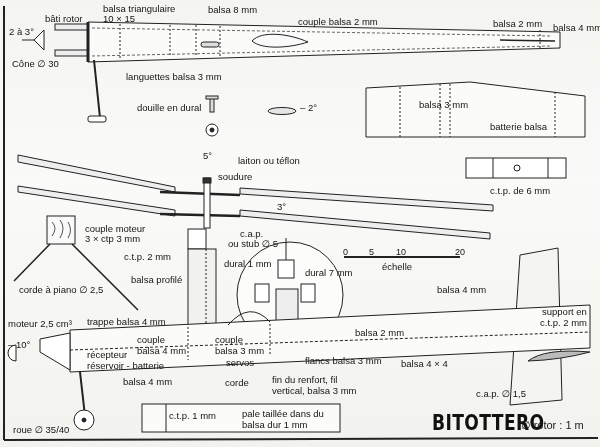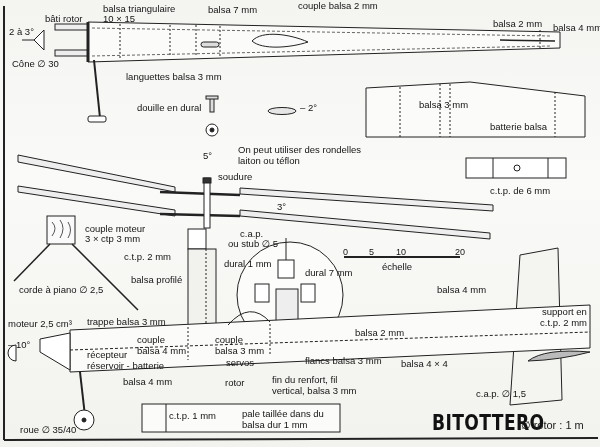--- a/index.html
+++ b/index.html
@@ -108,29 +108,28 @@
     <line x1="166" y1="404" x2="166" y2="432"></line>
   </g>
 </svg>
 
 <span class="lbl" style="left:45px;top:14px">bâti rotor</span>
 <span class="lbl" style="left:103px;top:4px">balsa triangulaire</span>
 <span class="lbl" style="left:103px;top:14px">10 × 15</span>
 <span class="lbl" style="left:9px;top:27px">2 à 3°</span>
 <span class="lbl" style="left:12px;top:59px">Cône ∅ 30</span>
 <span class="lbl" style="left:126px;top:72px">languettes balsa 3 mm</span>
-<span class="lbl" style="left:208px;top:5px">balsa 7 mm</span>
-<span class="lbl" style="left:298px;top:1px">couple balsa 2 mm</span>
+<span class="lbl" style="left:208px;top:5px">balsa 8 mm</span>
+<span class="lbl" style="left:298px;top:17px">couple balsa 2 mm</span>
 <span class="lbl" style="left:137px;top:103px">douille en dural</span>
 <span class="lbl" style="left:300px;top:103px">– 2°</span>
 <span class="lbl" style="left:493px;top:19px">balsa 2 mm</span>
 <span class="lbl" style="left:553px;top:23px">balsa 4 mm</span>
 <span class="lbl" style="left:419px;top:100px">balsa 3 mm</span>
 <span class="lbl" style="left:490px;top:122px">batterie balsa</span>
-<span class="lbl" style="left:238px;top:145px">On peut utiliser des rondelles</span>
 <span class="lbl" style="left:238px;top:156px">laiton ou téflon</span>
 <span class="lbl" style="left:203px;top:151px">5°</span>
 <span class="lbl" style="left:218px;top:172px">soudure</span>
 <span class="lbl" style="left:277px;top:202px">3°</span>
 <span class="lbl" style="left:490px;top:186px">c.t.p. de 6 mm</span>
 <span class="lbl" style="left:85px;top:224px">couple moteur</span>
 <span class="lbl" style="left:85px;top:234px">3 × ctp 3 mm</span>
 <span class="lbl" style="left:240px;top:229px">c.a.p.</span>
 <span class="lbl" style="left:228px;top:239px">ou stub ∅ 5</span>
 <span class="lbl" style="left:224px;top:259px">dural 1 mm</span>
@@ -140,37 +139,37 @@
 <span class="lbl" style="left:19px;top:285px">corde à piano ∅ 2,5</span>
 <span class="lbl sm" style="left:343px;top:247px">0</span>
 <span class="lbl sm" style="left:369px;top:247px">5</span>
 <span class="lbl sm" style="left:396px;top:247px">10</span>
 <span class="lbl sm" style="left:455px;top:247px">20</span>
 <span class="lbl" style="left:382px;top:262px">échelle</span>
 <span class="lbl" style="left:437px;top:285px">balsa 4 mm</span>
 <span class="lbl" style="left:542px;top:307px">support en</span>
 <span class="lbl" style="left:540px;top:318px">c.t.p. 2 mm</span>
 <span class="lbl" style="left:8px;top:319px">moteur 2,5 cm³</span>
-<span class="lbl" style="left:87px;top:317px">trappe balsa 3 mm</span>
+<span class="lbl" style="left:87px;top:317px">trappe balsa 4 mm</span>
 <span class="lbl" style="left:8px;top:340px">– 10°</span>
 <span class="lbl" style="left:137px;top:335px">couple</span>
 <span class="lbl" style="left:137px;top:346px">balsa 4 mm</span>
 <span class="lbl" style="left:215px;top:335px">couple</span>
 <span class="lbl" style="left:215px;top:346px">balsa 3 mm</span>
 <span class="lbl" style="left:87px;top:350px">récepteur</span>
 <span class="lbl" style="left:87px;top:361px">réservoir - batterie</span>
 <span class="lbl" style="left:226px;top:358px">servos</span>
 <span class="lbl" style="left:355px;top:328px">balsa 2 mm</span>
 <span class="lbl" style="left:305px;top:356px">flancs balsa 3 mm</span>
 <span class="lbl" style="left:401px;top:359px">balsa 4 × 4</span>
 <span class="lbl" style="left:123px;top:377px">balsa 4 mm</span>
-<span class="lbl" style="left:225px;top:378px">rotor</span>
+<span class="lbl" style="left:225px;top:378px">corde</span>
 <span class="lbl" style="left:272px;top:375px">fin du renfort, fil</span>
 <span class="lbl" style="left:272px;top:386px">vertical, balsa 3 mm</span>
 <span class="lbl" style="left:476px;top:389px">c.a.p. ∅ 1,5</span>
-<span class="lbl" style="left:20px;top:425px">roue ∅ 35/40</span>
+<span class="lbl" style="left:13px;top:425px">roue ∅ 35/40</span>
 <span class="lbl" style="left:169px;top:411px">c.t.p. 1 mm</span>
 <span class="lbl" style="left:242px;top:409px">pale taillée dans du</span>
 <span class="lbl" style="left:242px;top:420px">balsa dur 1 mm</span>
 
 <span class="title">BITOTTERO</span>
 <span class="sub">∅ rotor : 1 m</span>
 </div>
 
 </body></html>

